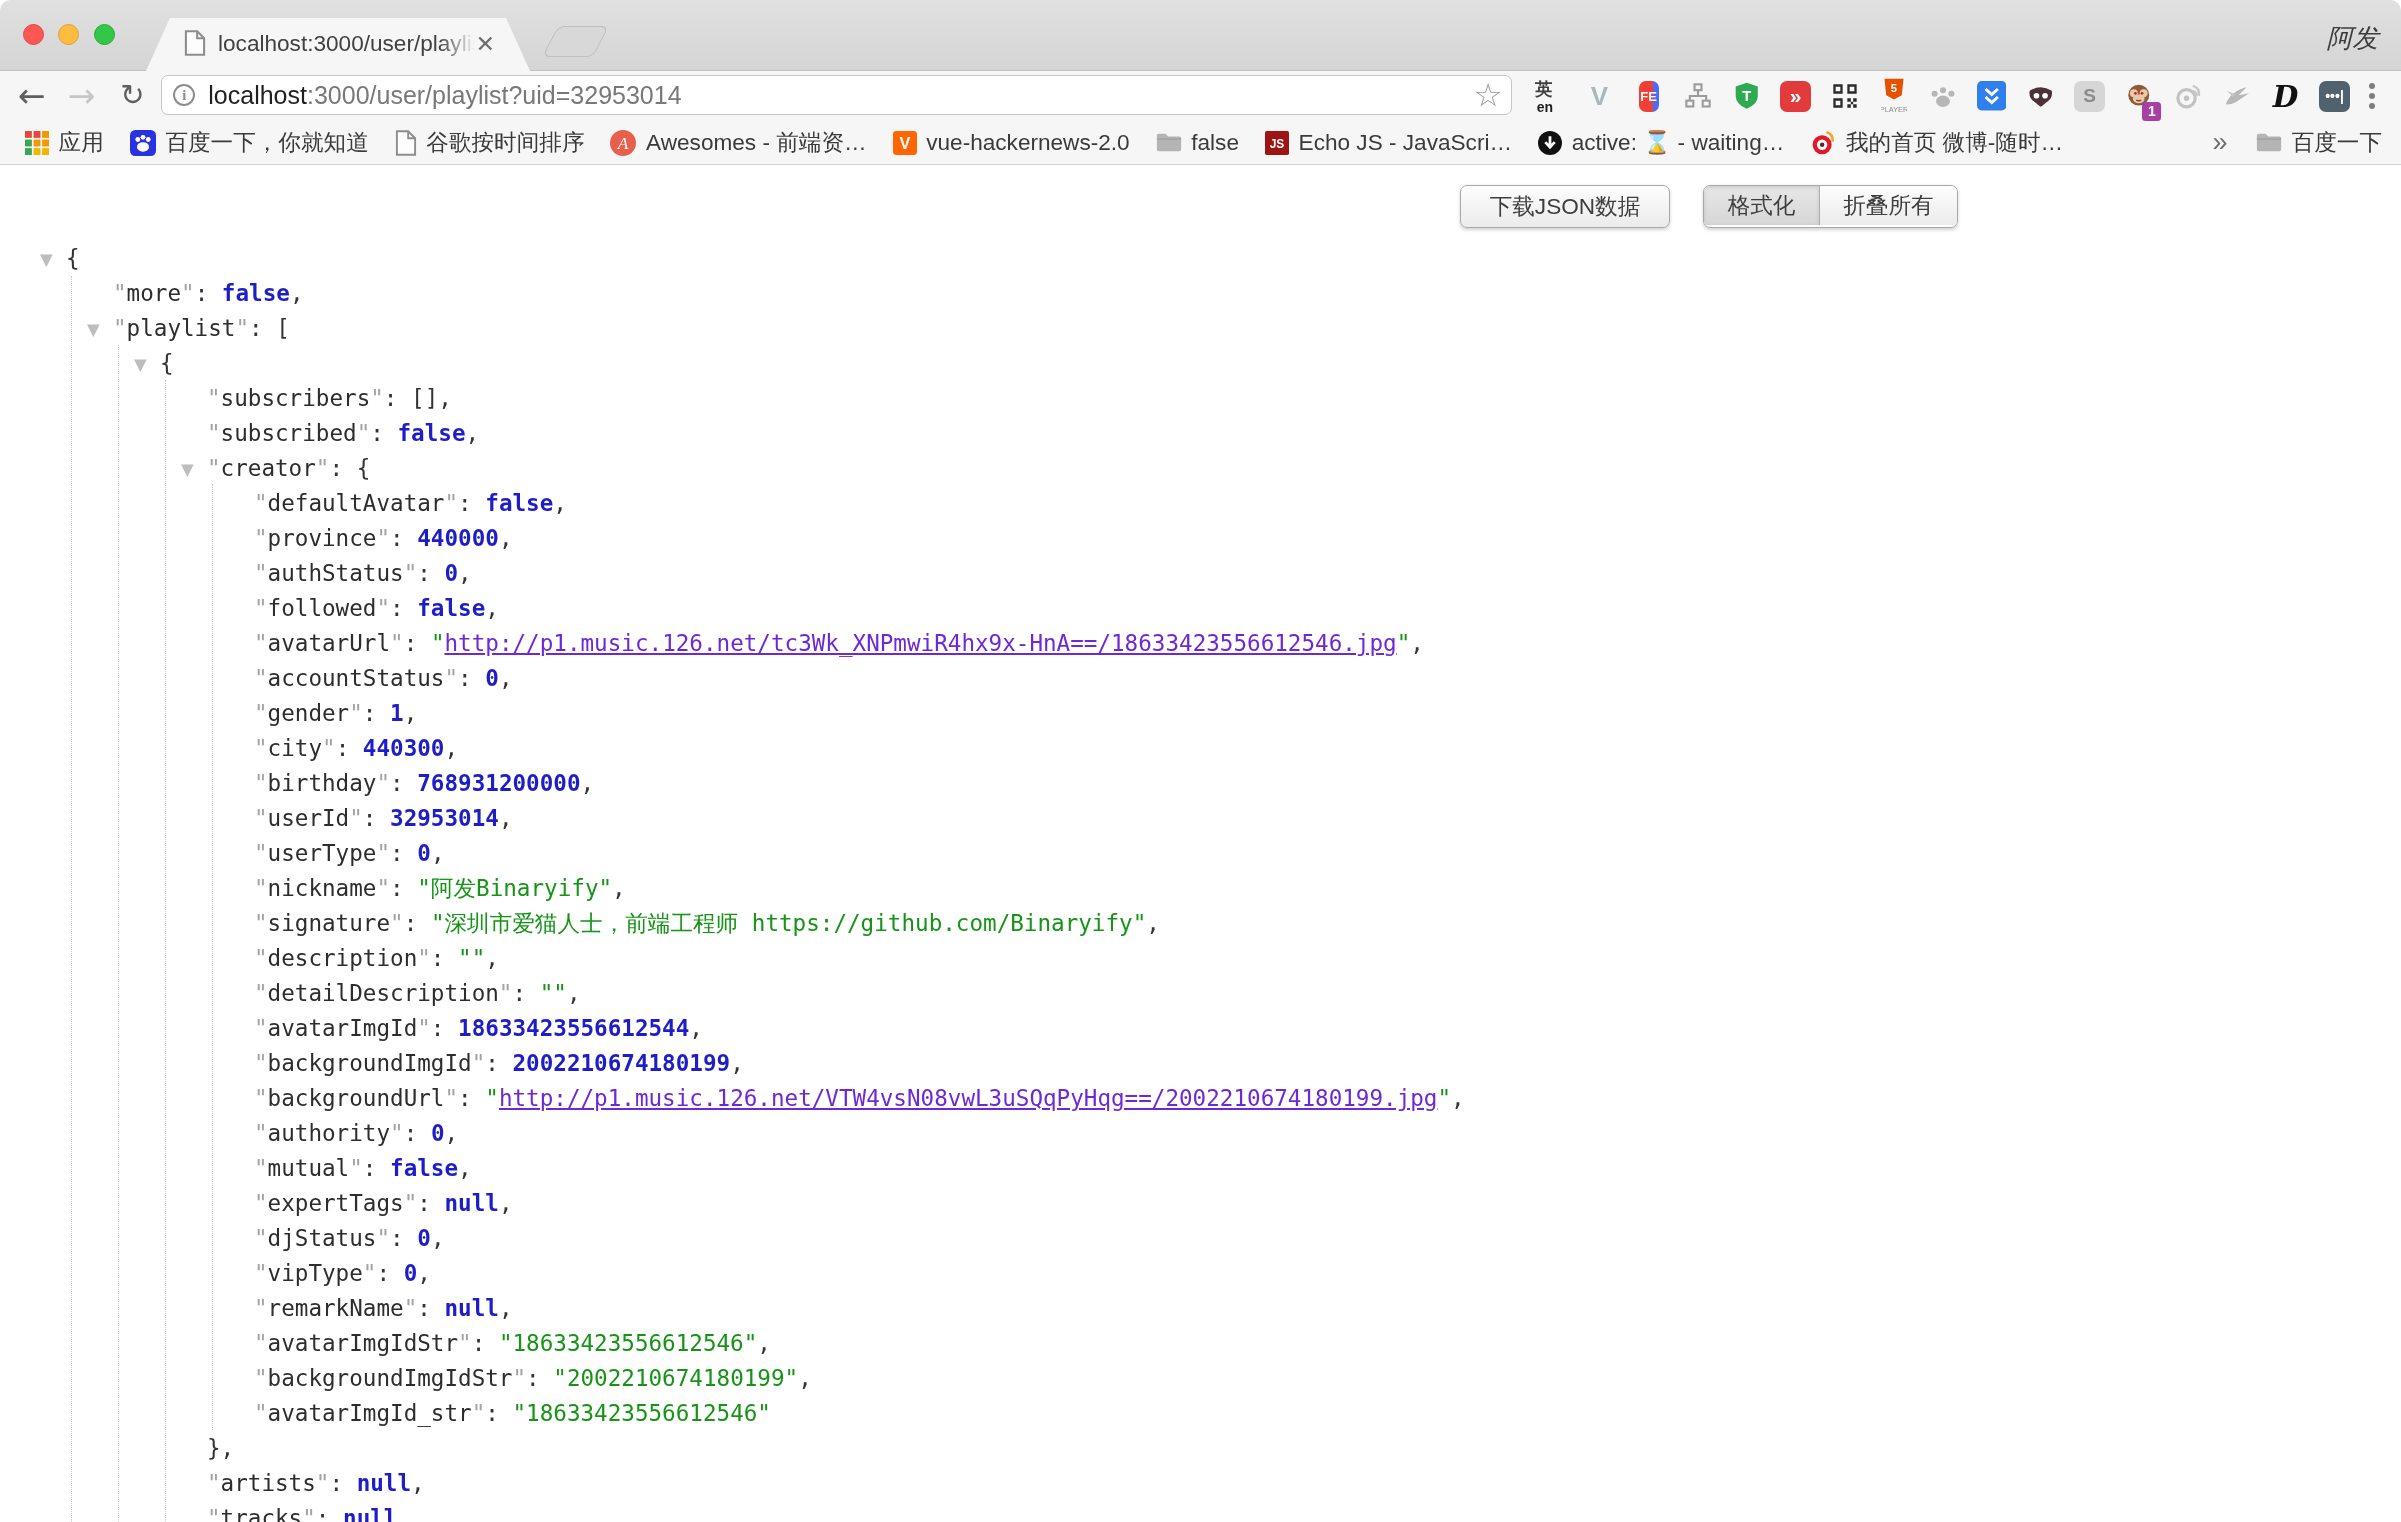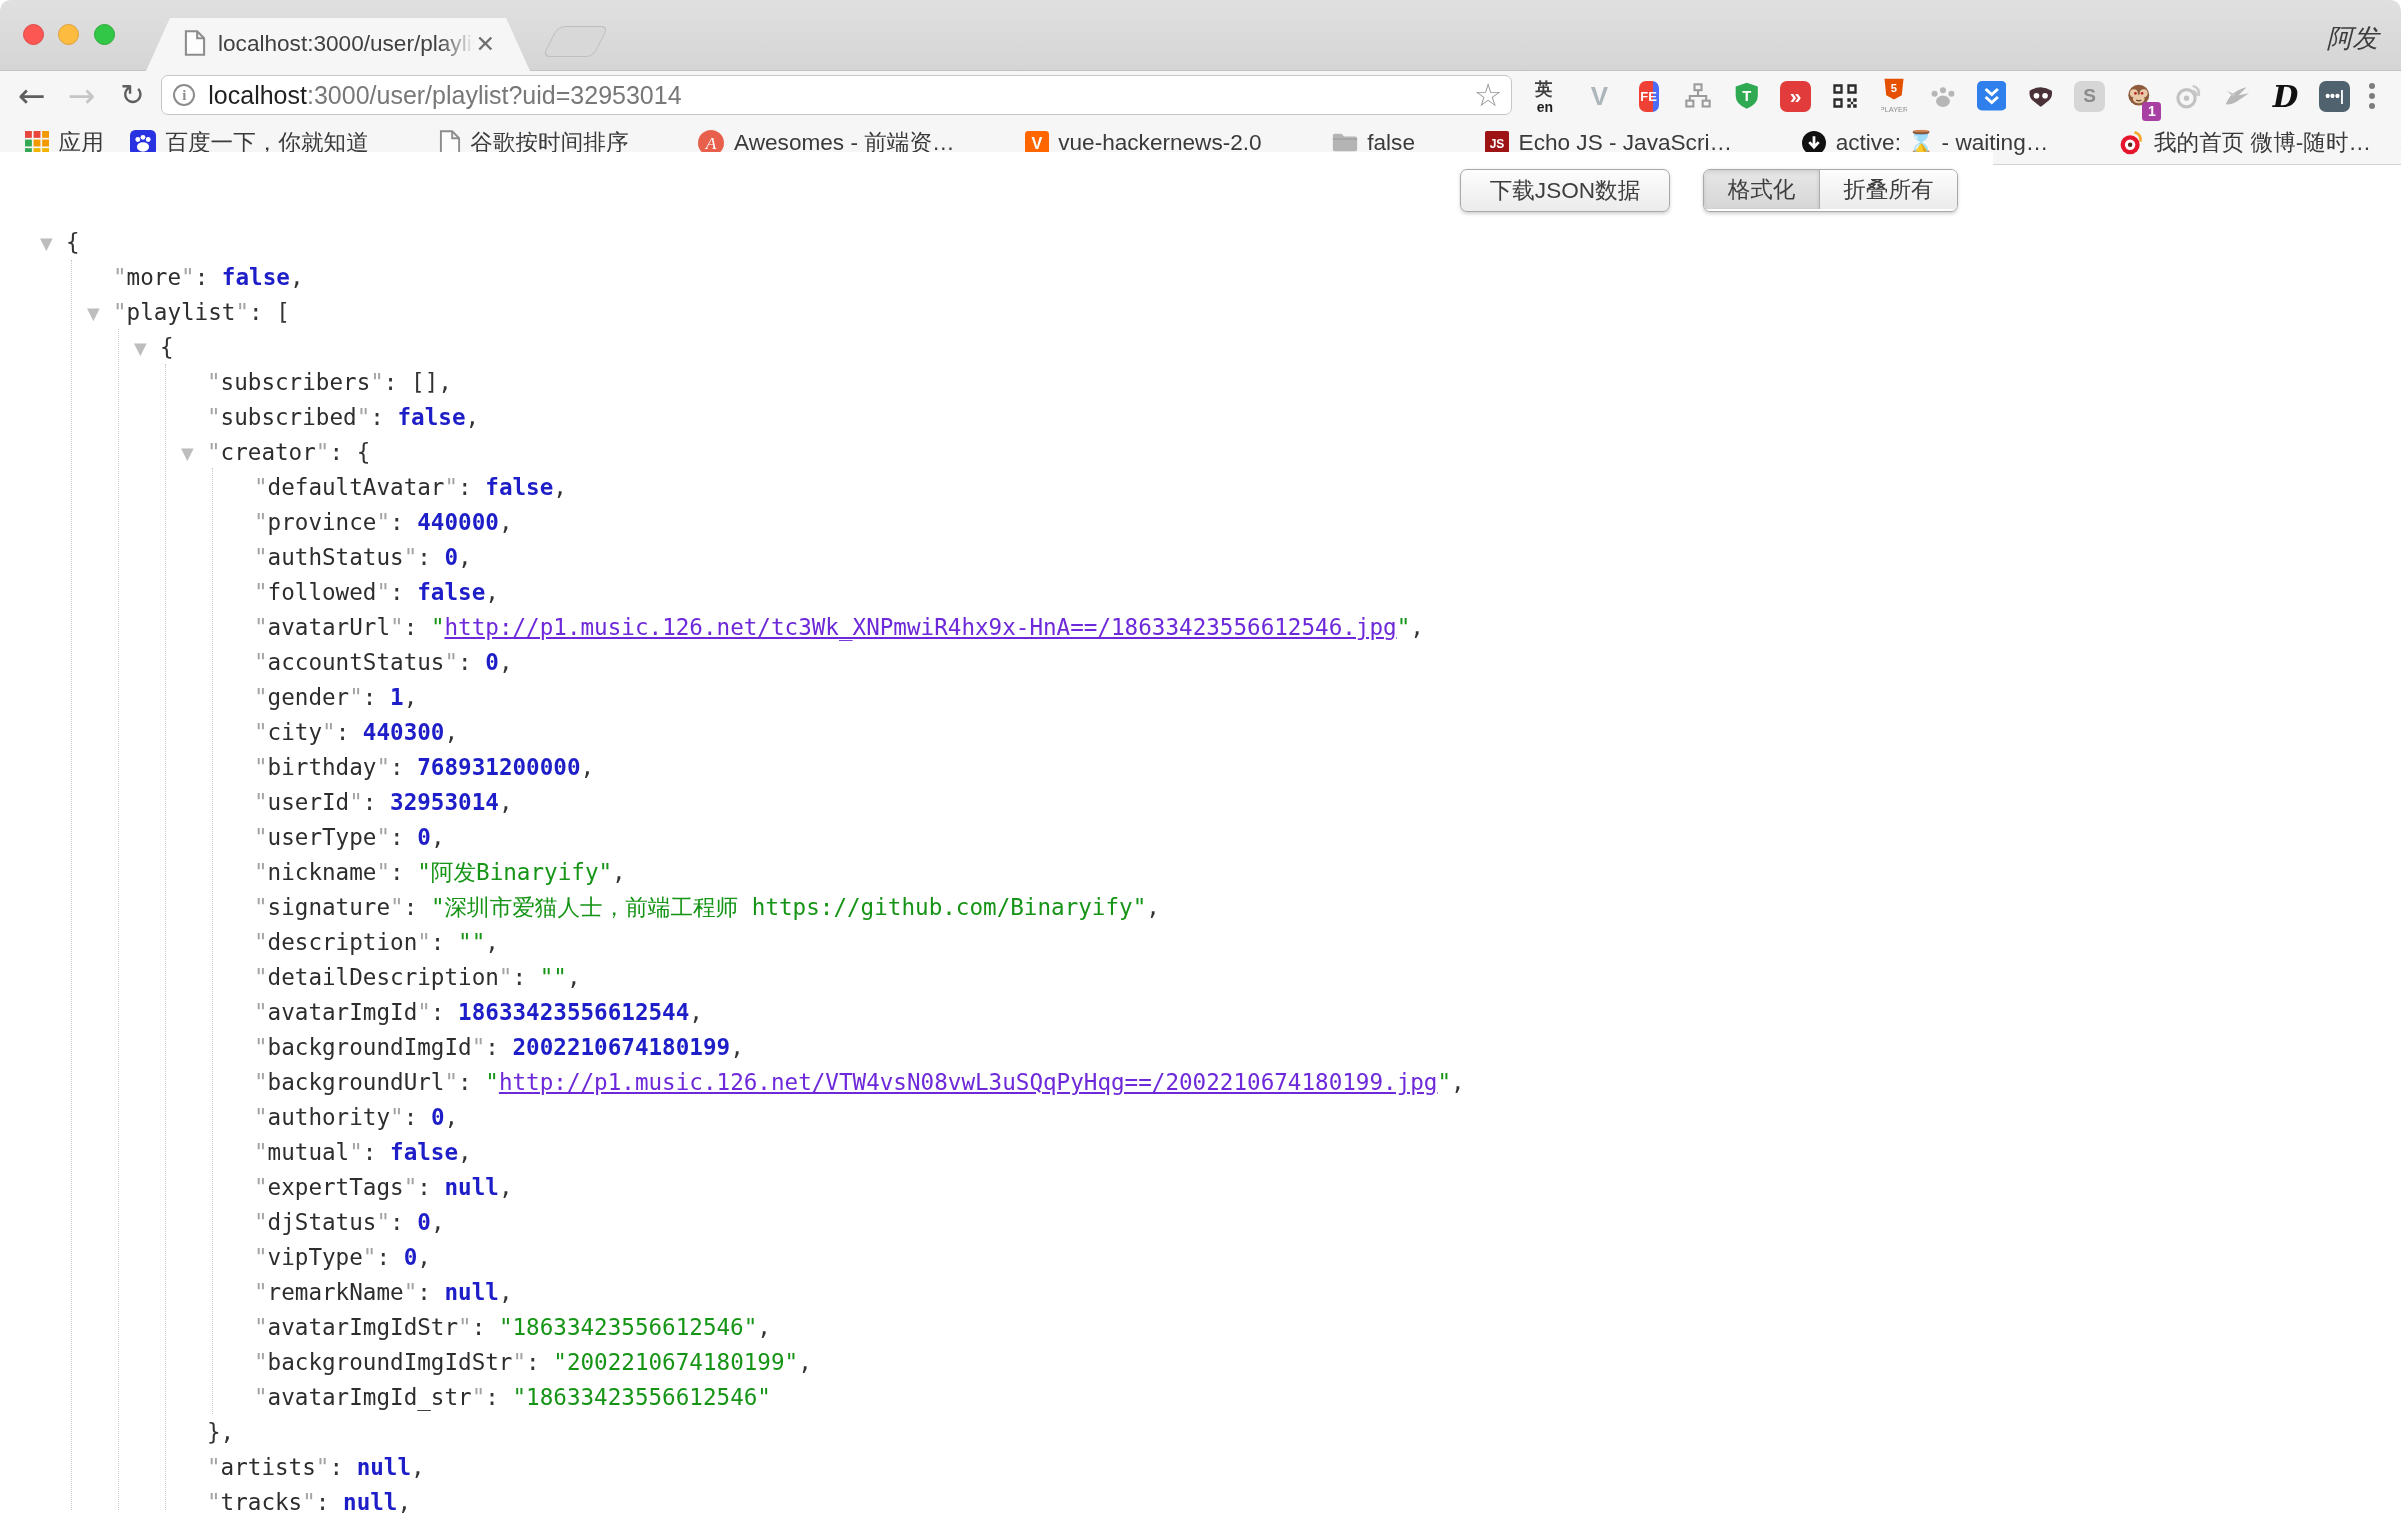--- a/index.html
+++ b/index.html
@@ -46,21 +46,21 @@
   .menu-dots i{width:6px;height:6px;border-radius:50%;background:#7d7d7d;}
 
   
   .bookmarksbar{height:43px;background:#f6f6f6;border-bottom:1.7px solid #d2d2d2;display:flex;align-items:center;padding-left:12px;box-sizing:content-box;}
   .bm{display:flex;align-items:center;gap:9.6px;padding:0 13px;font-size:22.6px;color:#3a3a3a;white-space:nowrap;flex:none;}
   .bm svg,.bm .bm-ic{flex:none;display:block;}
   .bm-spacer{flex:1;}
   .overflow-chevron{font-size:27px;color:#6f6f6f;padding:0 15.6px;flex:none;}
 
   
-  .content{position:absolute;left:0;top:152px;width:1993px;height:1355px;background:#fff;}
+  .content{position:absolute;left:0;top:168px;width:1993px;height:1355px;background:#fff;}
   .actions{position:absolute;top:16.5px;right:35px;display:flex;gap:33px;}
   .btn{height:43px;line-height:41px;padding:0 29px;font-size:22.6px;color:#3e3e3e;background:linear-gradient(#fdfdfd,#ebebeb);border:1.7px solid #a9a9a9;border-radius:7px;box-sizing:border-box;box-shadow:0 1.7px 3.5px rgba(0,0,0,.18);}
   .seg{display:flex;border:1.7px solid #a9a9a9;border-radius:7px;overflow:hidden;box-shadow:0 1.7px 3.5px rgba(0,0,0,.18);}
   .seg-cell{height:39px;line-height:39px;padding:0 23.4px;font-size:22.6px;color:#3e3e3e;}
   .seg-active{background:linear-gradient(#e7e7e7,#d6d6d6);border-right:1.7px solid #aeaeae;box-shadow:inset 0 1.7px 4.3px rgba(0,0,0,.12);}
   .seg-idle{background:linear-gradient(#fdfdfd,#ebebeb);}
 
   
   .json{position:absolute;left:0;top:73px;width:2401px;font-family:"DejaVu Sans Mono",monospace;font-size:22.6px;color:#333;}
   .jline{position:relative;height:35px;line-height:35px;white-space:pre;}
@@ -224,21 +224,21 @@
           <rect x="0" y="10" width="8" height="8" fill="#35a854"></rect>
             <rect x="10" y="10" width="8" height="8" fill="#f29900"></rect>
             <rect x="20" y="10" width="8" height="8" fill="#f29900"></rect>
           <rect x="0" y="20" width="8" height="8" fill="#35a854"></rect>
             <rect x="10" y="20" width="8" height="8" fill="#f2b600"></rect>
             <rect x="20" y="20" width="8" height="8" fill="#f2b600"></rect>
         </svg>
       </span>
       <span>应用</span>
     </div>
-    <span id="bm-list" style="display:flex;align-items:center;gap:44px;">
+    <span id="bm-list" style="display:flex;align-items:center;">
         <div class="bm">
           <span class="bm-ic">
             <svg width="26" height="26" viewBox="0 0 30 30">
               <rect width="30" height="30" rx="6" fill="#2932e1"></rect>
               <g fill="#fff">
                 <circle cx="9" cy="11" r="2.8"></circle>
                 <circle cx="15" cy="8.5" r="2.8"></circle>
                 <circle cx="21" cy="11" r="2.8"></circle>
                 <ellipse cx="15" cy="19.5" rx="7" ry="5.5"></ellipse>
               </g>

